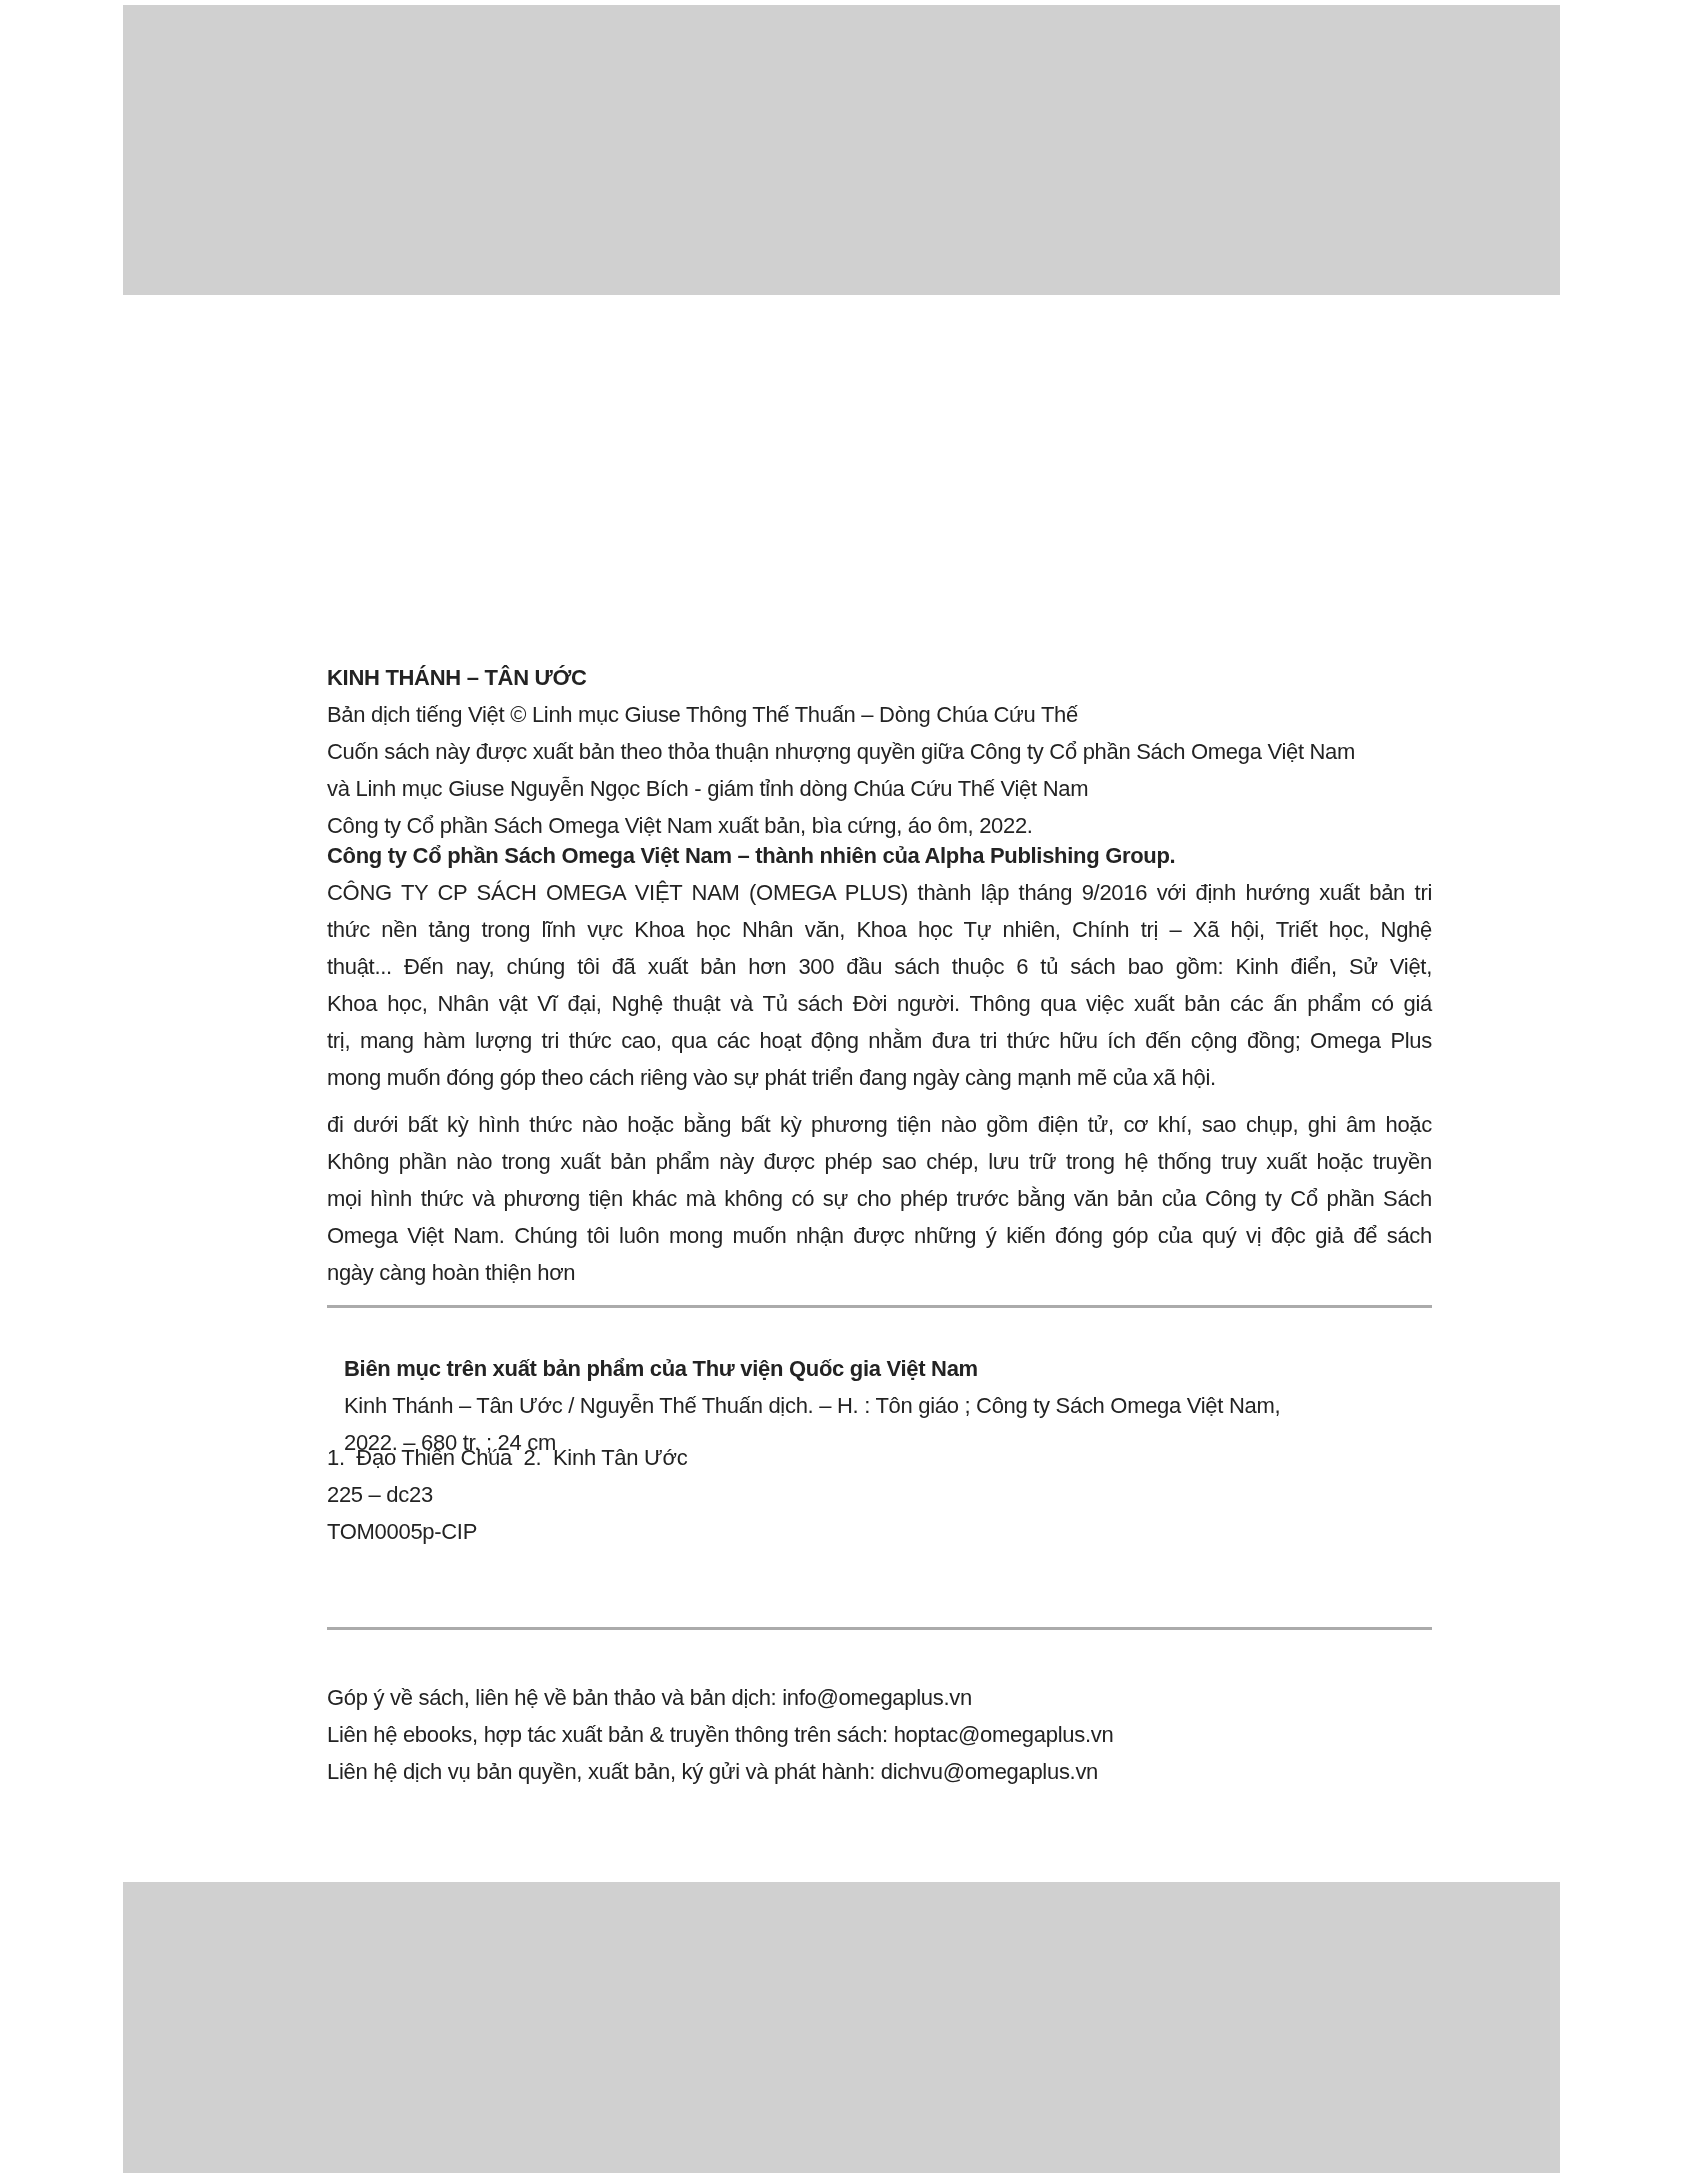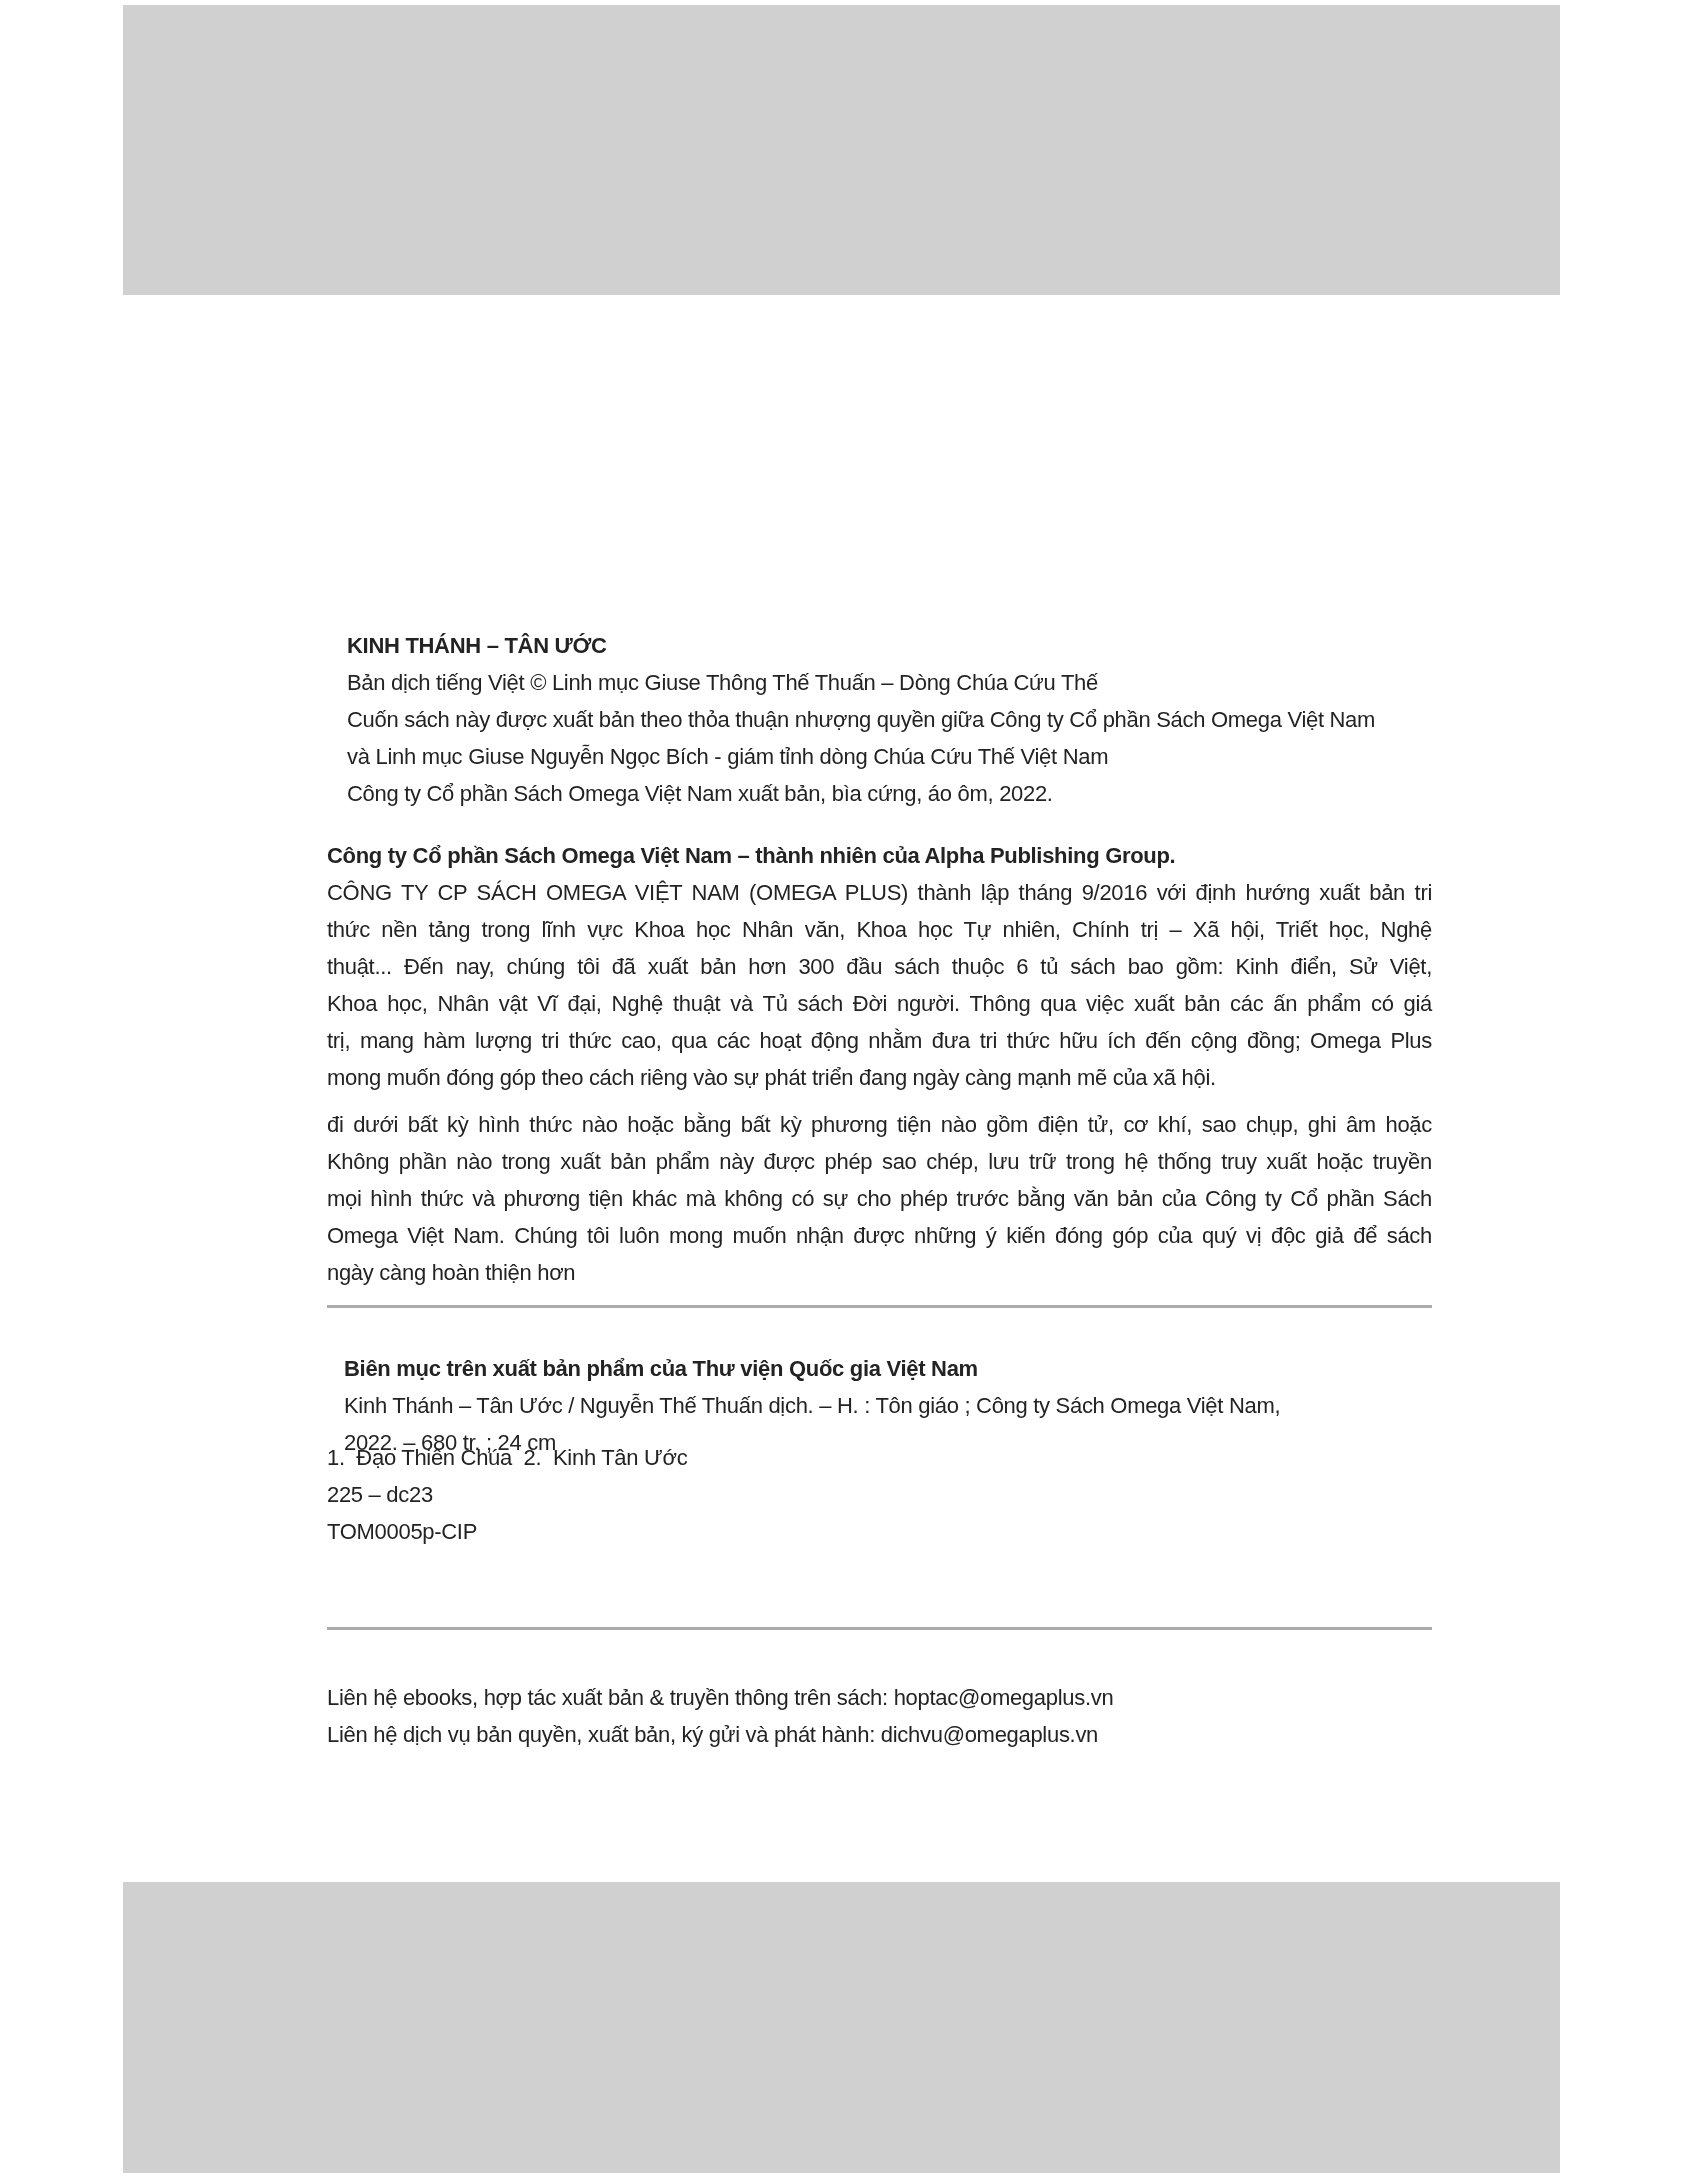--- a/index.html
+++ b/index.html
@@ -41,21 +41,21 @@
   .just { text-align: justify; text-align-last: justify; }
 
   .rule {
     position: absolute;
     left: 327px;
     width: 1105px;
     height: 3px;
     background: var(--divider-gray);
   }
 
-  #block-copyright { top: 627px; margin-left: 20px; }
+  #block-copyright { top: 659px; }
   #block-publisher { top: 837px; }
   #block-rights    { top: 1106px; }
   #rule-1          { top: 1305px; }
   #block-cip       { top: 1350px; margin-left: 17px; }
   #block-cip2      { top: 1411px; margin-top: 28px; }
   #rule-2          { top: 1627px; }
   #block-contacts  { top: 1679px; }
 </style>
 </head>
 <body>
@@ -98,18 +98,19 @@
 
 <div id="block-cip2" class="col">
   <div class="line">1.&nbsp; Đạo Thiên Chúa &nbsp;2.&nbsp; Kinh Tân Ước</div>
   <div class="line">225 – dc23</div>
   <div class="line">TOM0005p-CIP</div>
 </div>
 
 <div id="rule-2" class="rule"></div>
 
 <div id="block-contacts" class="col">
+  <div class="line">Góp ý về sách, liên hệ về bản thảo và bản dịch: info@omegaplus.vn</div>
   <div class="line">Liên hệ ebooks, hợp tác xuất bản &amp; truyền thông trên sách: hoptac@omegaplus.vn</div>
   <div class="line">Liên hệ dịch vụ bản quyền, xuất bản, ký gửi và phát hành: dichvu@omegaplus.vn</div>
 </div>
 
 <div id="bottom-block" class="gray-block"></div>
 
 
 </body></html>

